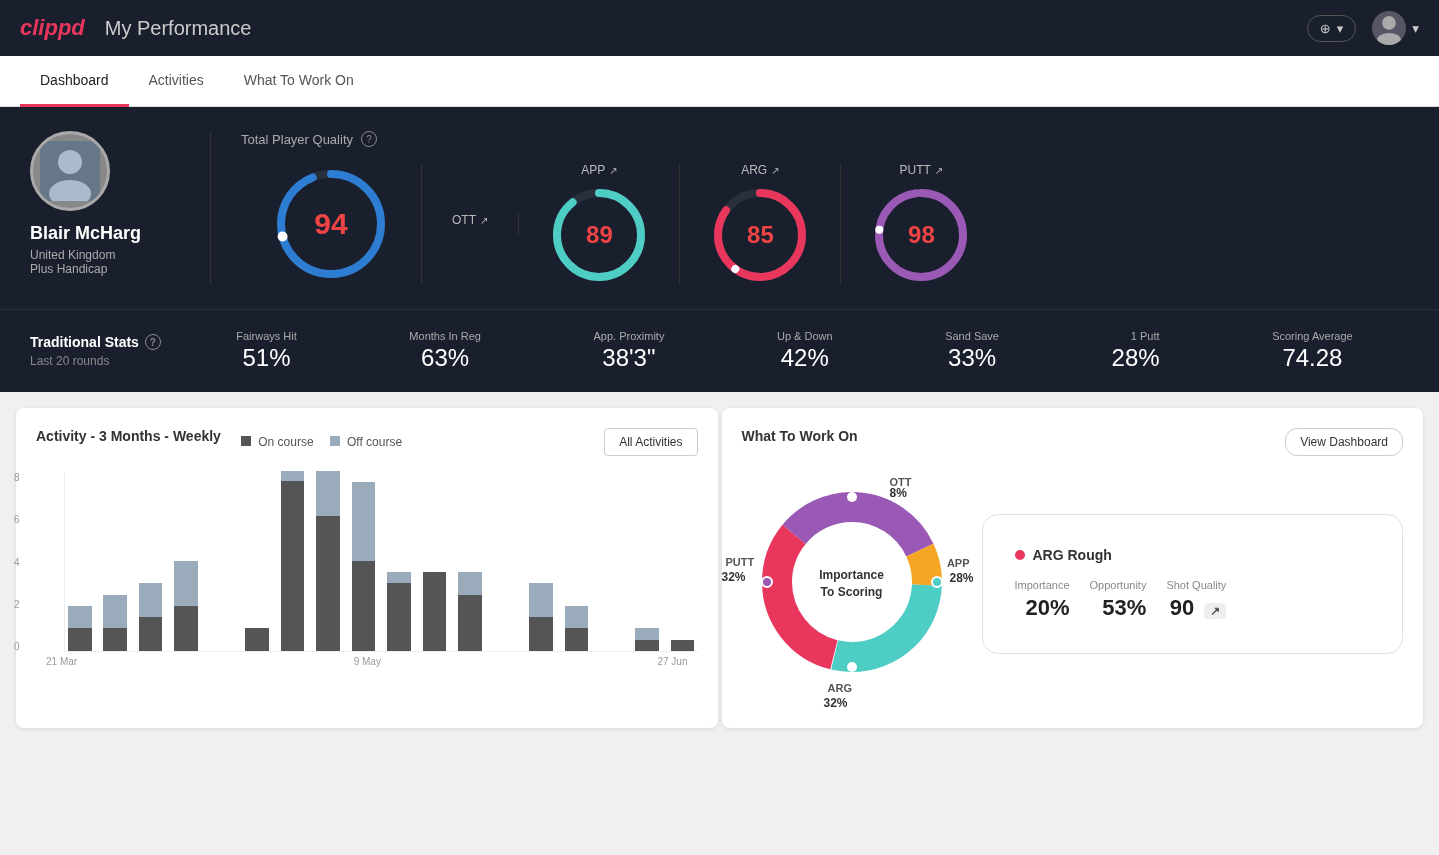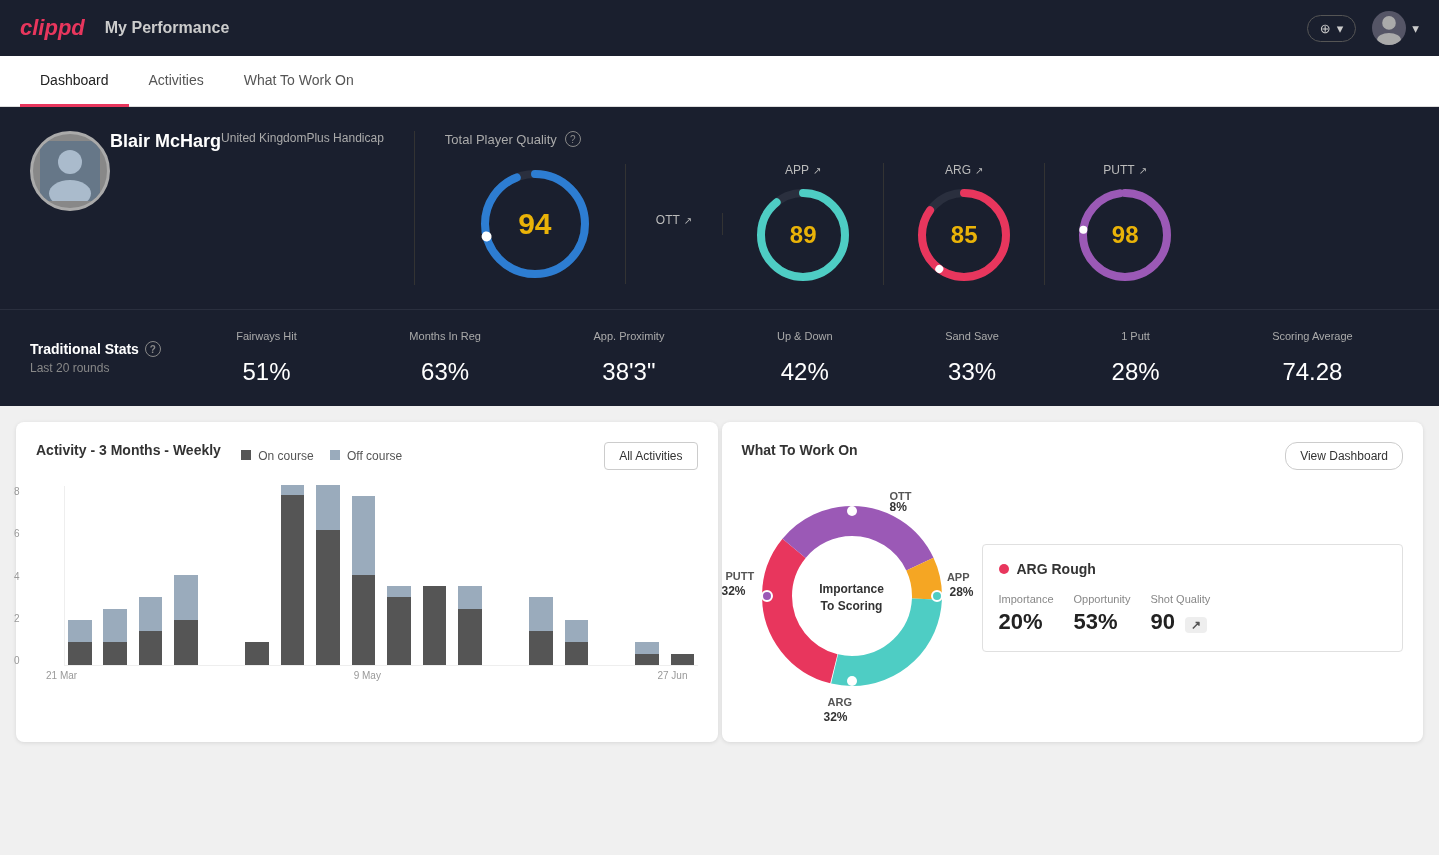--- a/index.html
+++ b/index.html
@@ -9,21 +9,21 @@
     .header {
       background: #1a1f2e;
       display: flex;
       align-items: center;
       padding: 0 20px;
       height: 56px;
       justify-content: space-between;
     }
     .header-left { display: flex; align-items: center; gap: 20px; }
     .logo { color: #e8365d; font-size: 22px; font-weight: 700; font-style: italic; }
-    .header-title { color: #ccc; font-size: 16px; font-weight: 700; }
+    .header-title { color: #ccc; font-size: 20px; font-weight: 400; }
     .header-right { display: flex; align-items: center; gap: 16px; }
     .header-btn {
       background: none; border: 1px solid #555; border-radius: 20px;
       color: #ccc; padding: 5px 12px; cursor: pointer; font-size: 13px;
       display: flex; align-items: center; gap: 6px;
     }
     .avatar-btn {
       background: none; border: none; cursor: pointer;
       display: flex; align-items: center; gap: 6px; color: #ccc;
     }
@@ -56,21 +56,21 @@
     
     .hero {
       background: #1a1f2e;
       padding: 24px 30px;
       display: flex;
       gap: 0;
       align-items: stretch;
     }
     .player-info {
       display: flex;
-      flex-direction: row;
+      flex-direction: column;
       align-items: flex-start;
       padding-right: 30px;
       min-width: 180px;
     }
     .player-avatar {
       width: 80px; height: 80px; border-radius: 50%;
       background: #888; border: 3px solid #aaa; overflow: hidden;
       display: flex; align-items: center; justify-content: center; margin-bottom: 12px;
     }
     .player-avatar svg { width: 60px; height: 60px; }
@@ -115,21 +115,21 @@
     .circle-container {
       position: relative;
       width: 100px; height: 100px;
     }
     .circle-svg { transform: rotate(-90deg); }
     .circle-bg { fill: none; stroke: #2a2f3e; stroke-width: 8; }
     .circle-progress { fill: none; stroke-width: 8; stroke-linecap: round; }
     .circle-value {
       position: absolute; top: 50%; left: 50%;
       transform: translate(-50%, -50%);
-      font-size: 24px; font-weight: 700; color: #eab308;
+      font-size: 24px; font-weight: 700; color: #ef4444;
     }
 
     
     .main-circle { width: 120px; height: 120px; }
     .main-circle .circle-svg { width: 120px; height: 120px; }
     .main-circle .circle-value { font-size: 30px; }
 
     
     .trad-stats {
       background: #1a1f2e;
@@ -137,21 +137,21 @@
       display: flex;
       align-items: center;
       gap: 0;
       border-top: 1px solid #2a2f3e;
     }
     .trad-label-area { min-width: 150px; }
     .trad-label { font-size: 14px; font-weight: 600; color: #fff; display: flex; align-items: center; gap: 6px; }
     .trad-sub { font-size: 12px; color: #888; margin-top: 4px; }
     .stat-items { display: flex; flex: 1; justify-content: space-around; }
     .stat-item { text-align: center; }
-    .stat-name { font-size: 11px; color: #aaa; margin-bottom: 16px; }
+    .stat-name { font-size: 11px; color: #aaa; margin-bottom: 2px; text-align: right; }
     .stat-value { font-size: 24px; font-weight: 300; color: #fff; }
 
     
     .bottom-panels {
       display: flex;
       gap: 4px;
       padding: 16px;
       background: #f0f0f0;
     }
     .panel {
@@ -205,29 +205,29 @@
       border: 1px solid #ccc; background: #fff; border-radius: 12px;
       padding: 6px 14px; font-size: 12px; cursor: pointer; color: #333;
     }
     .wtwo-content { display: flex; gap: 20px; align-items: center; }
     .donut-center {
       position: absolute; top: 50%; left: 50%;
       transform: translate(-50%, -50%);
       text-align: center; font-size: 12px; font-weight: 600; color: #333; line-height: 1.4;
     }
     .detail-card {
-      border: 1px solid #e0e0e0; border-radius: 4px; padding: 16px;
+      border: 1px solid #e0e0e0; border-radius: 16px; padding: 32px;
       min-width: 260px; flex: 1;
     }
     .detail-card-title { display: flex; align-items: center; gap: 8px; font-size: 14px; font-weight: 600; color: #333; margin-bottom: 16px; }
     .detail-dot { width: 10px; height: 10px; border-radius: 50%; background: #e8365d; }
     .detail-metrics { display: flex; gap: 20px; }
     .detail-metric { text-align: left; }
     .detail-metric-name { font-size: 11px; color: #888; margin-bottom: 4px; }
-    .detail-metric-value { font-size: 22px; font-weight: 700; color: #222; }
+    .detail-metric-value { font-size: 22px; font-weight: 700; color: #222; text-align: right; }
     .detail-metric-badge {
       display: inline-block; background: #eee; border-radius: 4px;
       padding: 1px 6px; font-size: 12px; color: #555; margin-left: 4px;
     }
   </style>
 </head>
 <body>
 
 <header class="header">
   <div class="header-left">

